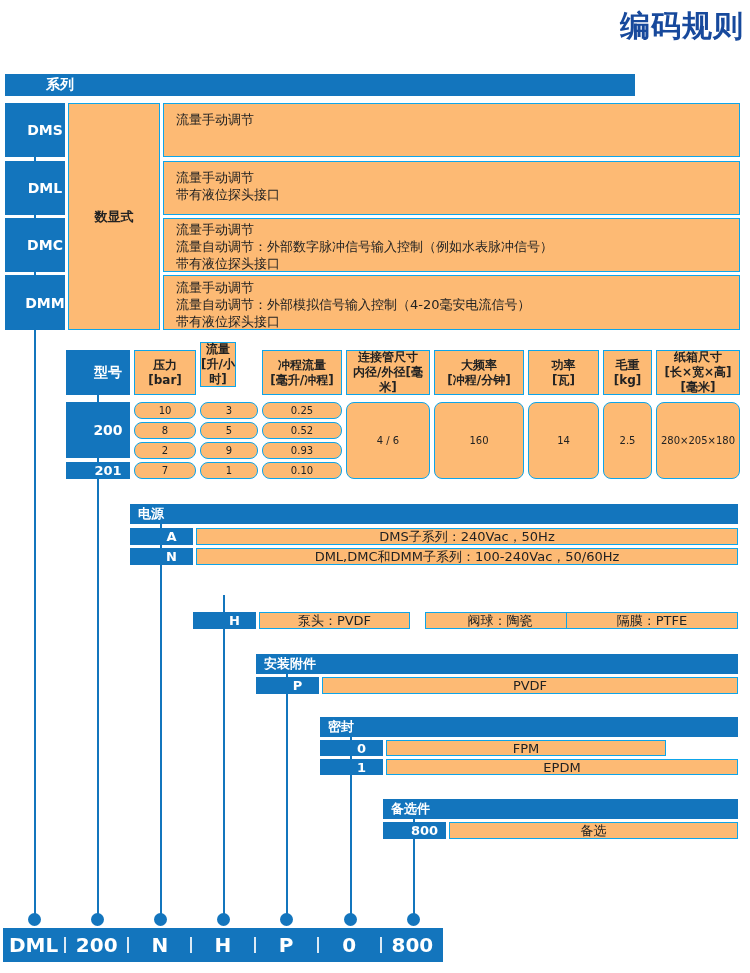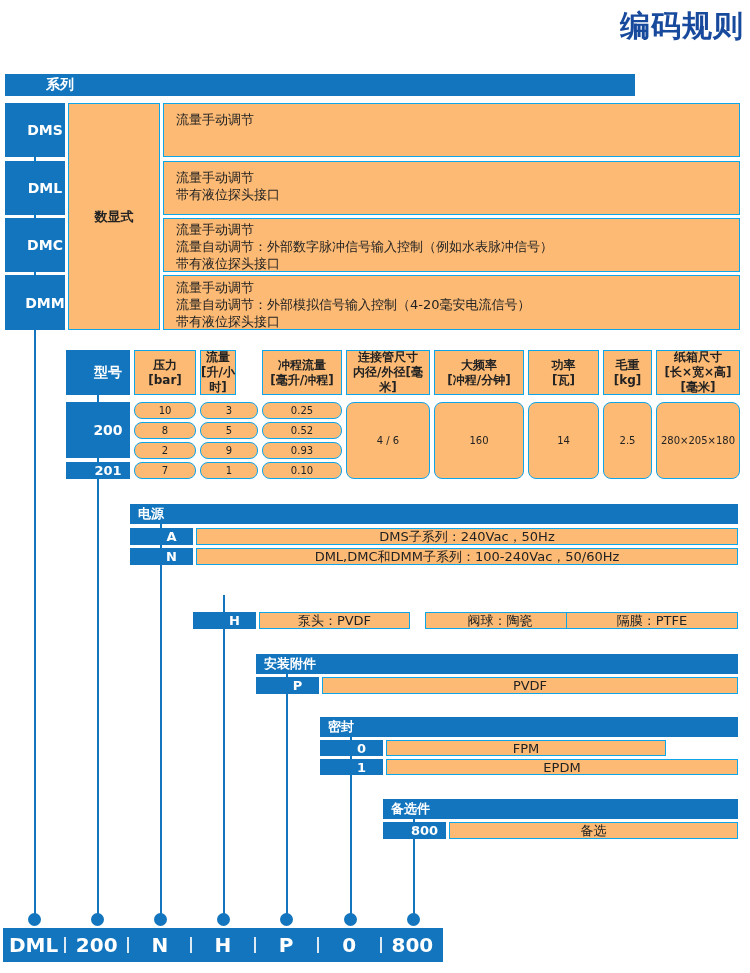--- a/index.html
+++ b/index.html
@@ -74,21 +74,21 @@
     <div>流量手动调节</div>
     <div>流量自动调节：外部模拟信号输入控制（4-20毫安电流信号）</div>
     <div>带有液位探头接口</div>
   </div>
 
   <div class="abs key" style="left:66px;top:350px;width:64px;height:45px;font-size:14px;">型号</div>
   <div class="abs box th" style="left:134px;top:350px;width:62px;height:45px;">
     <div>压力</div>
     <div>[bar]</div>
   </div>
-  <div class="abs box th" style="left:200px;top:350px;width:36px;height:45px;">
+  <div class="abs box th" style="left:200px;top:342px;width:36px;height:45px;">
     <div>流量</div>
     <div>[升/小时]</div>
   </div>
   <div class="abs box th" style="left:262px;top:350px;width:80px;height:45px;">
     <div>冲程流量</div>
     <div>[毫升/冲程]</div>
   </div>
   <div class="abs box th" style="left:346px;top:350px;width:84px;height:45px;">
     <div>连接管尺寸</div>
     <div>内径/外径[毫米]</div>

